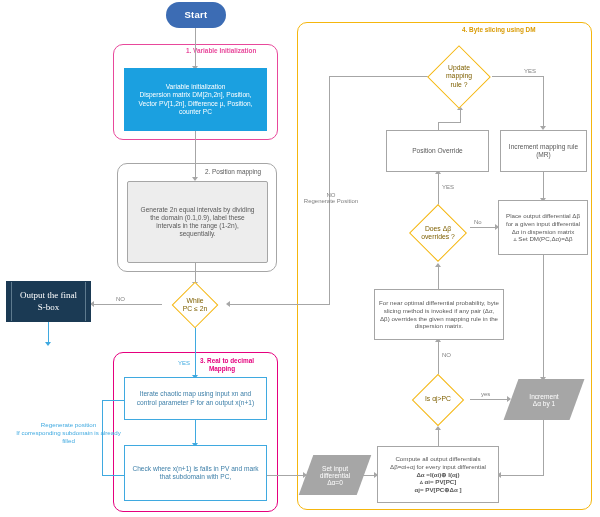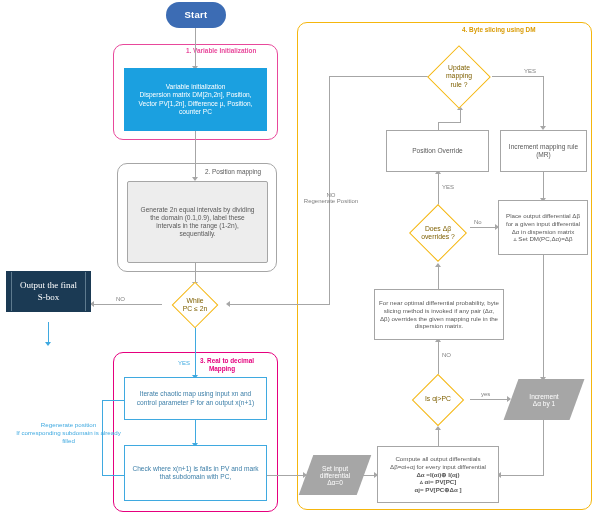--- a/index.html
+++ b/index.html
@@ -219,21 +219,21 @@
   <div class="node proc-grey" style="left:127px;top:181px;width:141px;height:82px;border-radius:2px;">
     <span style="padding:0 6px;">Generate 2n equal intervals by dividing the domain (0.1,0.9), label these intervals  in the range (1-2n), sequentially.</span>
   </div>
 
   <div class="node decision" style="left:161px;top:282px;width:68px;height:46px;">
     <div class="dshape" style="width:33px;height:33px;"></div>
     <div class="dtext" style="white-space:pre-line;">While
 PC ≤ 2n</div>
   </div>
 
-  <div class="node predefined" style="left:6px;top:271px;width:85px;height:41px;">
+  <div class="node predefined" style="left:6px;top:281px;width:85px;height:41px;">
     <span style="white-space:pre-line;">Output the final
 S-box</span>
   </div>
 
 
   <div class="node proc-cyan-outline" style="left:124px;top:377px;width:143px;height:43px;">
     <span>Iterate chaotic map using input xn and control parameter P for an output x(n+1)</span>
   </div>
 
   <div class="node proc-cyan-outline" style="left:124px;top:445px;width:143px;height:56px;">

